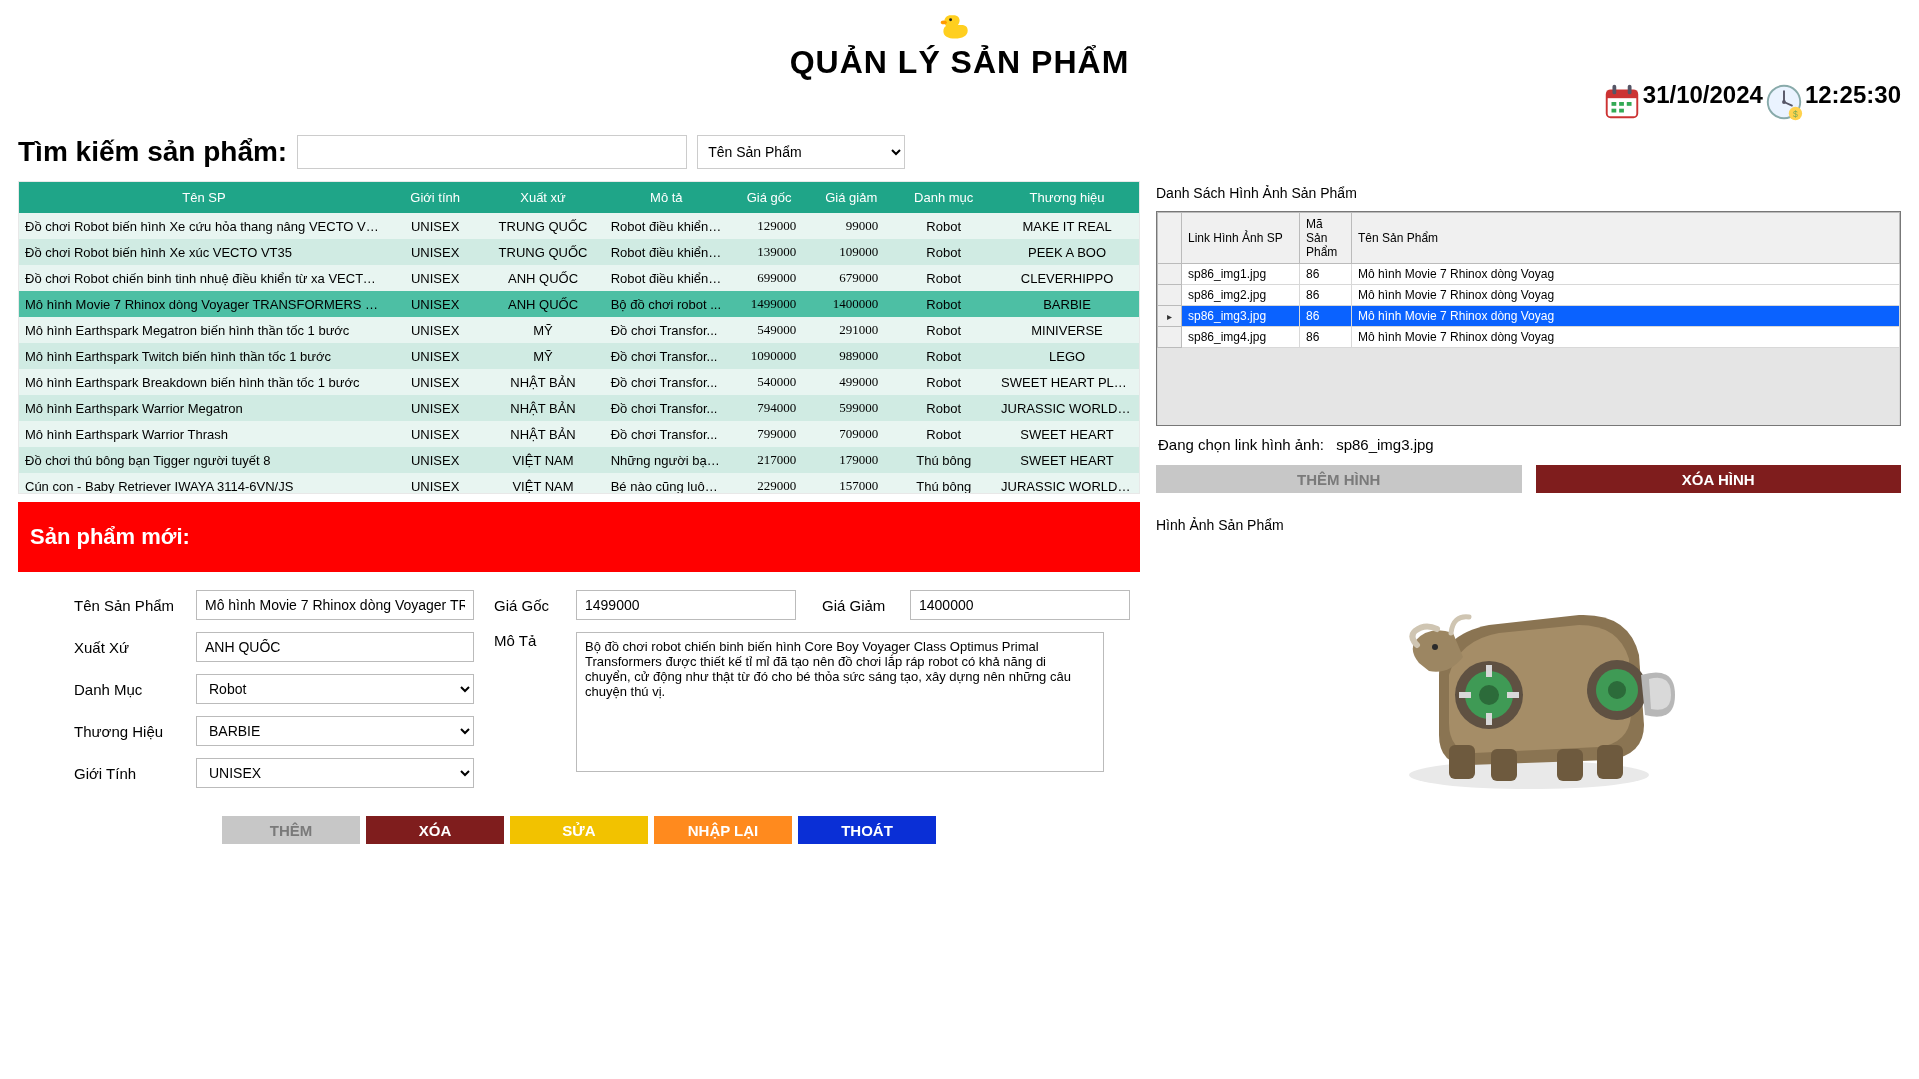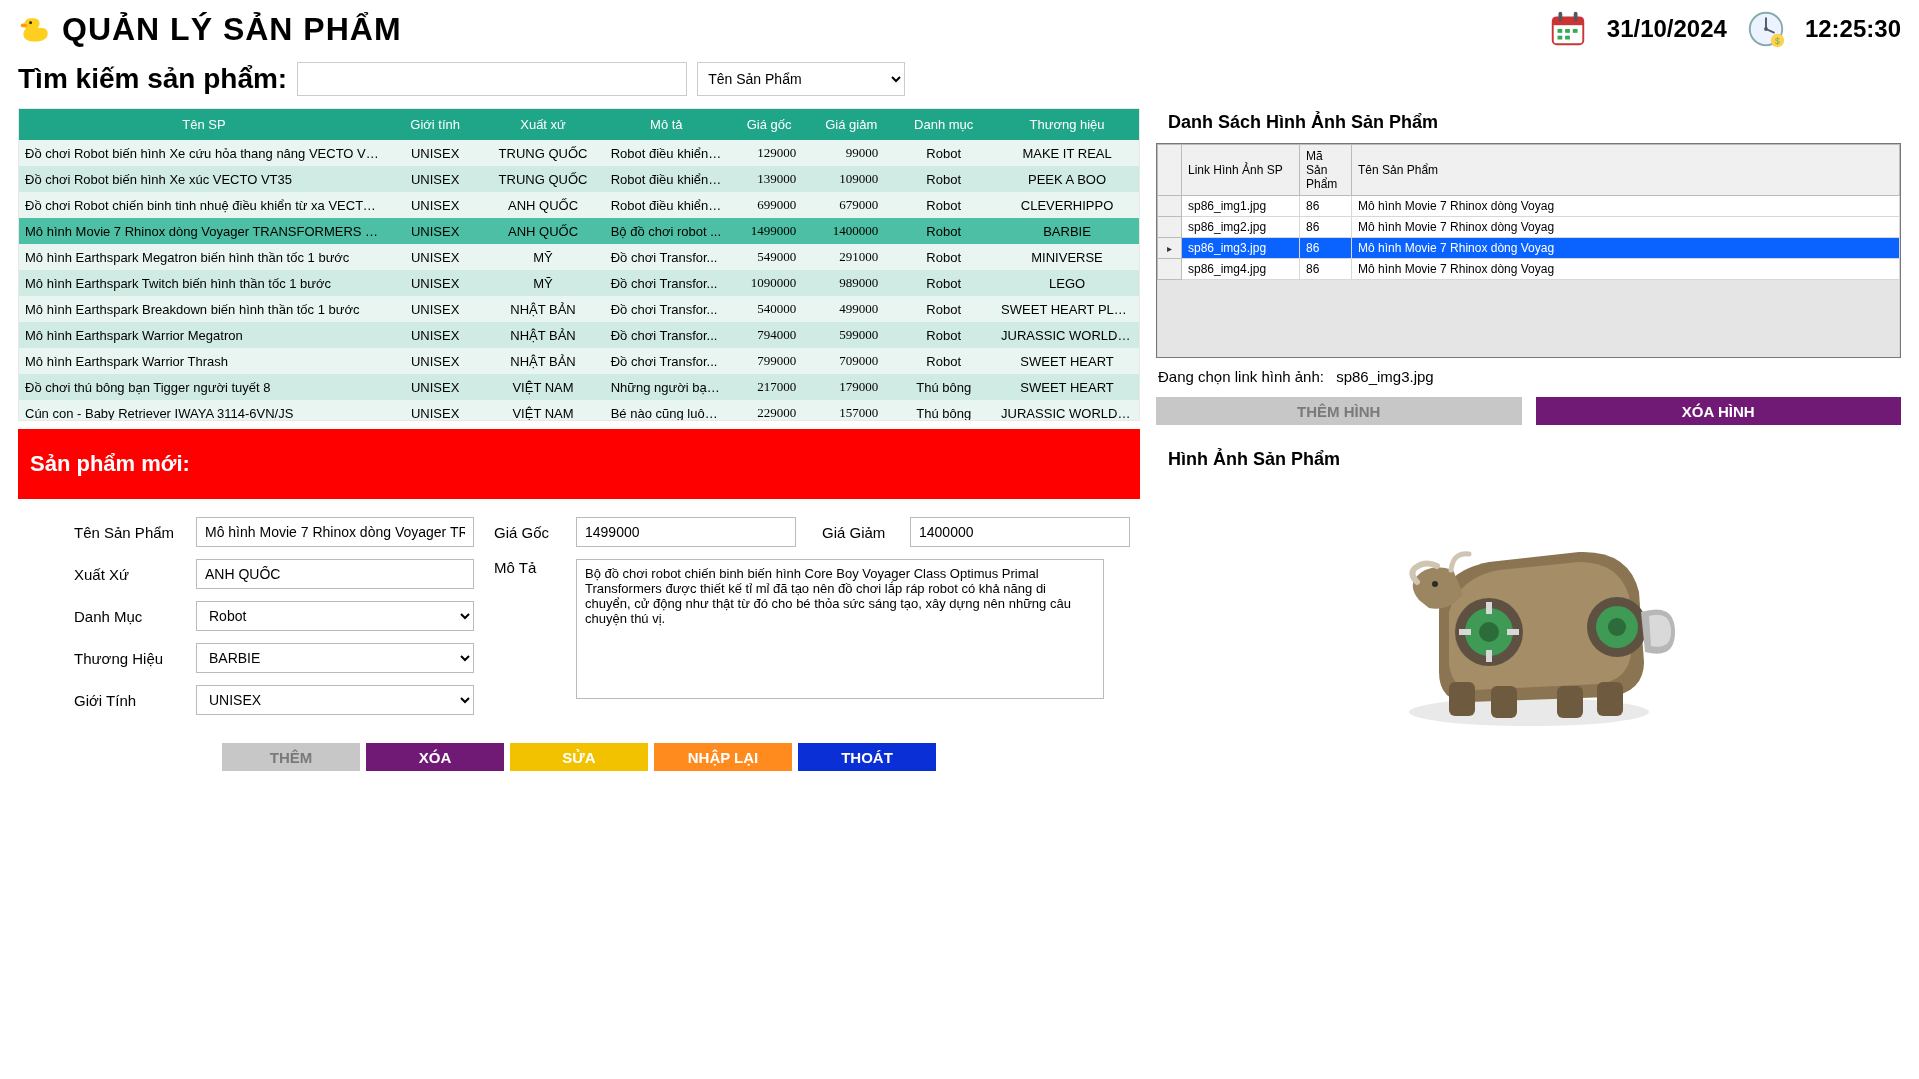--- a/index.html
+++ b/index.html
@@ -1,21 +1,21 @@
 <!DOCTYPE html>
 <html><head>
 <meta charset="utf-8">
 <style>
 * { margin: 0; padding: 0; box-sizing: border-box; font-family: "Segoe UI", Arial, sans-serif; }
 body { background: #fff; width: 1919px; height: 1079px; overflow: hidden; }
 
-.topbar { display: flex; align-items: center; padding: 8px 18px; }
+.topbar { display: flex; align-items: center; padding: 8px 18px; flex-direction: column; }
 .topbar .duck { width: 36px; height: 36px; margin-right: 8px; }
 .topbar h1 { font-size: 32px; font-weight: 800; letter-spacing: 1px; }
-.topbar .right { margin-left: auto; display: flex; align-items: center; gap: 18px; }
+.topbar .right { margin-left: auto; display: flex; }
 .topbar .right .date, .topbar .right .time { font-size: 24px; font-weight: 700; }
 .ico-box { width: 42px; height: 42px; display: flex; align-items: center; justify-content: center; }
 
 .searchbar { display: flex; align-items: center; gap: 10px; padding: 4px 18px 12px 18px; }
 .searchbar .lbl { font-size: 28px; font-weight: 700; }
 .searchbar input[type=text] { border: 1px solid #ccc; height: 34px; width: 390px; padding: 0 8px; font-size: 14px; }
 .searchbar select { border: 1px solid #ccc; height: 34px; width: 208px; padding: 0 6px; font-size: 14px; background: #fff; }
 
 .main { display: flex; gap: 16px; padding: 0 18px; }
 .left { flex: 0 0 1072px; }
@@ -48,26 +48,26 @@
 .col2 .fl { width: 70px; }
 .col2 input[type=text] { width: 220px; }
 .col3 .fl { width: 76px; }
 .col3 input[type=text] { width: 220px; }
 .desc-row textarea { width: 528px; height: 140px; border: 1px solid #bbb; padding: 6px 8px; font-size: 13px; font-family: inherit; resize: none; }
 .desc-row { align-items: flex-start; }
 
 .btn-row { display: flex; gap: 6px; justify-content: center; padding-top: 18px; }
 .btn { width: 138px; height: 28px; border: none; color: #fff; font-size: 15px; font-weight: 700; cursor: pointer; }
 .btn.disabled { background: #c7c7c7; color: #7a7a7a; cursor: default; }
-.btn.red { background: #701a75; }
+.btn.red { background: #7f1d1d; }
 .btn.yellow { background: #f2c200; }
 .btn.orange { background: #ff8a1e; }
 .btn.blue { background: #0a2fd6; }
 
-.side-head { font-size: 18px; font-weight: 700; margin: 4px 0 10px 12px; }
+.side-head { font-size: 14px; font-weight: 400; margin: 4px 0 10px 0; }
 .img-grid { border: 1px solid #777; height: 215px; overflow: auto; font-size: 12px; }
 .img-grid table { width: 100%; border-collapse: collapse; }
 .img-grid th { background: #f0f0f0; border: 1px solid #bbb; padding: 4px 6px; text-align: left; font-weight: 400; font-size: 12px; }
 .img-grid td { border: 1px solid #d8d8d8; padding: 3px 6px; white-space: nowrap; overflow: hidden; text-overflow: ellipsis; }
 .img-grid tr.sel td { background: #0a62ff; color: #fff; }
 .rowhead { width: 24px; background: #f0f0f0 !important; border: 1px solid #bbb !important; }
 .rowhead.arrow::before { content: "▸"; font-size: 10px; color: #333; display: block; text-align: center; }
 .img-grid tr.sel .rowhead.arrow::before { color: #333; }
 .img-grid .empty td { background: #e5e5e5; height: 110px; }
 

